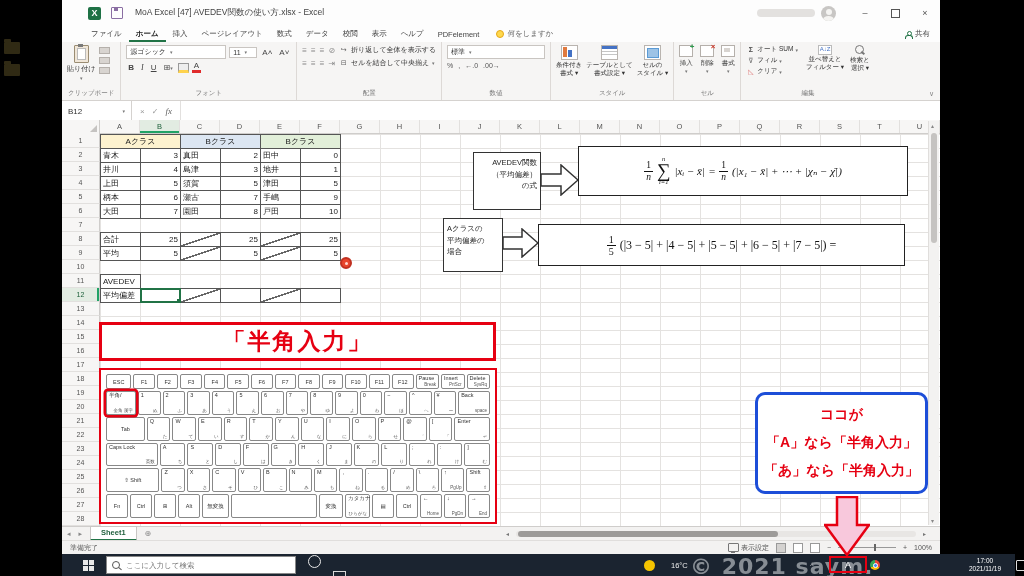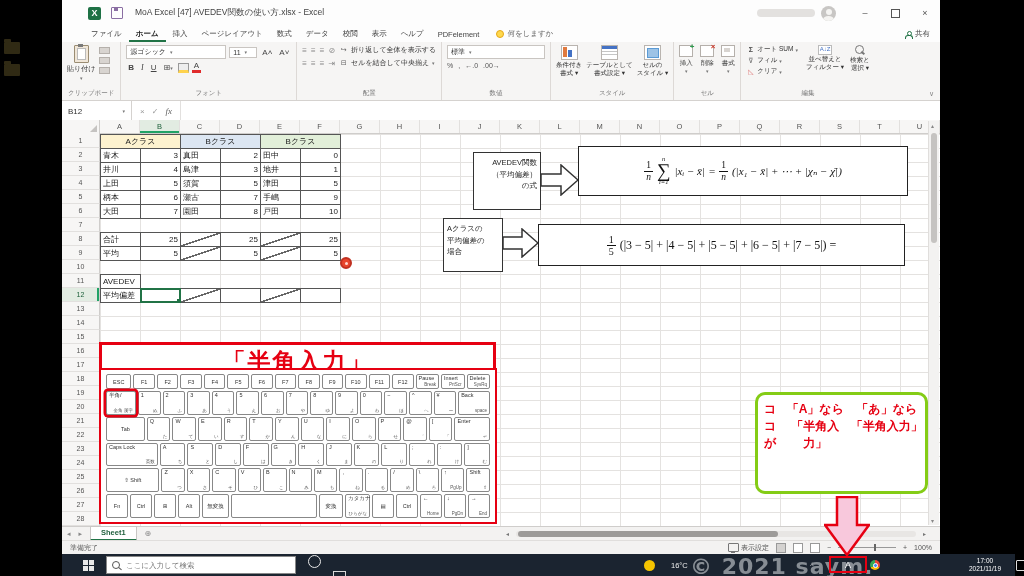--- a/index.html
+++ b/index.html
@@ -119,22 +119,22 @@
   .frac .num{padding:0 2px;}
   .sigma-wrap{display:inline-flex;flex-direction:column;align-items:center;line-height:1;}
   .sigma-wrap .ss{font-size:6.5px;font-style:italic;}
   .sigma{font-size:19px;line-height:.85;font-style:normal;}
   .fit{font-style:italic;}
   .fbody1{font-size:11px;}
   .fbody2{font-size:12px;}
   
   .hankaku{position:absolute;background:#fff;border:3px solid #e60012;display:flex;align-items:center;justify-content:center;
            color:#e60012;font-weight:bold;font-size:23px;letter-spacing:2px;z-index:10;box-sizing:border-box;}
-  .notebox{position:absolute;background:#fff;border:3px solid #84cc16;border-radius:10px;color:#e60012;font-weight:bold;
-           font-size:12px;text-align:center;z-index:10;box-sizing:border-box;display:flex;flex-direction:row;justify-content:space-around;padding:6px 2px;}
+  .notebox{position:absolute;background:#fff;border:3px solid #1d4ed8;border-radius:10px;color:#e60012;font-weight:bold;
+           font-size:14px;text-align:center;z-index:10;box-sizing:border-box;display:flex;flex-direction:column;justify-content:space-around;padding:6px 2px;}
   
   .kbd{position:absolute;background:#fff;border:2.5px solid #e60012;box-sizing:border-box;padding:4px 5px;display:flex;flex-direction:column;gap:2px;z-index:10;}
   .krow{display:flex;gap:2px;flex:1;}
   .krow.frow-k{flex:0 0 15px;}
   .key{flex:1 1 0;border:1px solid #888;border-radius:2px;background:#fff;position:relative;color:#333;box-sizing:border-box;}
   .key .kmain{position:absolute;left:2px;top:0px;font-size:5.5px;line-height:7px;white-space:nowrap;}
   .key .ksub{position:absolute;right:2px;bottom:0px;font-size:4.5px;line-height:6px;white-space:nowrap;color:#555;}
   .key.single{display:flex;align-items:center;justify-content:center;font-size:5.5px;}
   .key.redkey{box-shadow:0 0 0 2.5px #e60012;z-index:2;}
   
@@ -564,21 +564,21 @@
     <polygon points="1,9 20,9 20,1 36,15 20,29 20,21 1,21" fill="#fff" stroke="#333" stroke-width="1.5"></polygon>
   </svg>
   <div class="formula-box" style="left:476px;top:224px;width:367px;height:42px;">
     <span class="frac" style="font-size:10px;">
         <span class="num">1</span>
         <span class="den">5</span>
       </span>
     <span class="fbody2">(|3 − 5| + |4 − 5| + |5 − 5| + |6 − 5| + |7 − 5|) =</span>
   </div>
 
-  <div class="hankaku" style="left:37px;top:322px;width:397px;height:39px;margin-top:20px;">
+  <div class="hankaku" style="left:37px;top:322px;width:397px;height:39px;">
     <span>「半角入力」</span>
   </div>
 
   <div class="kbd" style="left:37px;top:368px;width:398px;height:156px;" id="kbd">
       <div class="krow frow-k">
         <div class="key single" style="flex-grow: 1.2;">ESC</div>
         <div class="key single" style="flex-grow: 1;">F1</div>
         <div class="key single" style="flex-grow: 1;">F2</div>
         <div class="key single" style="flex-grow: 1;">F3</div>
         <div class="key single" style="flex-grow: 1;">F4</div>

